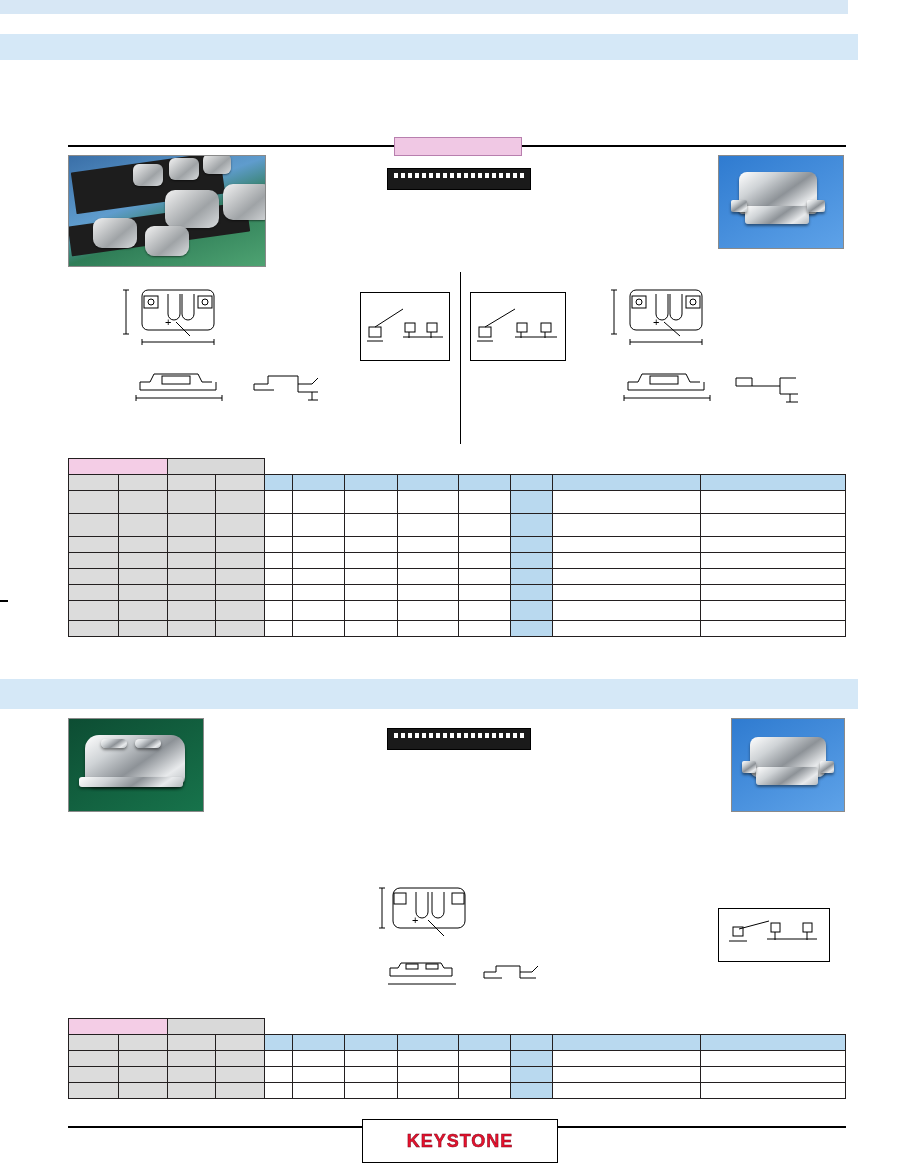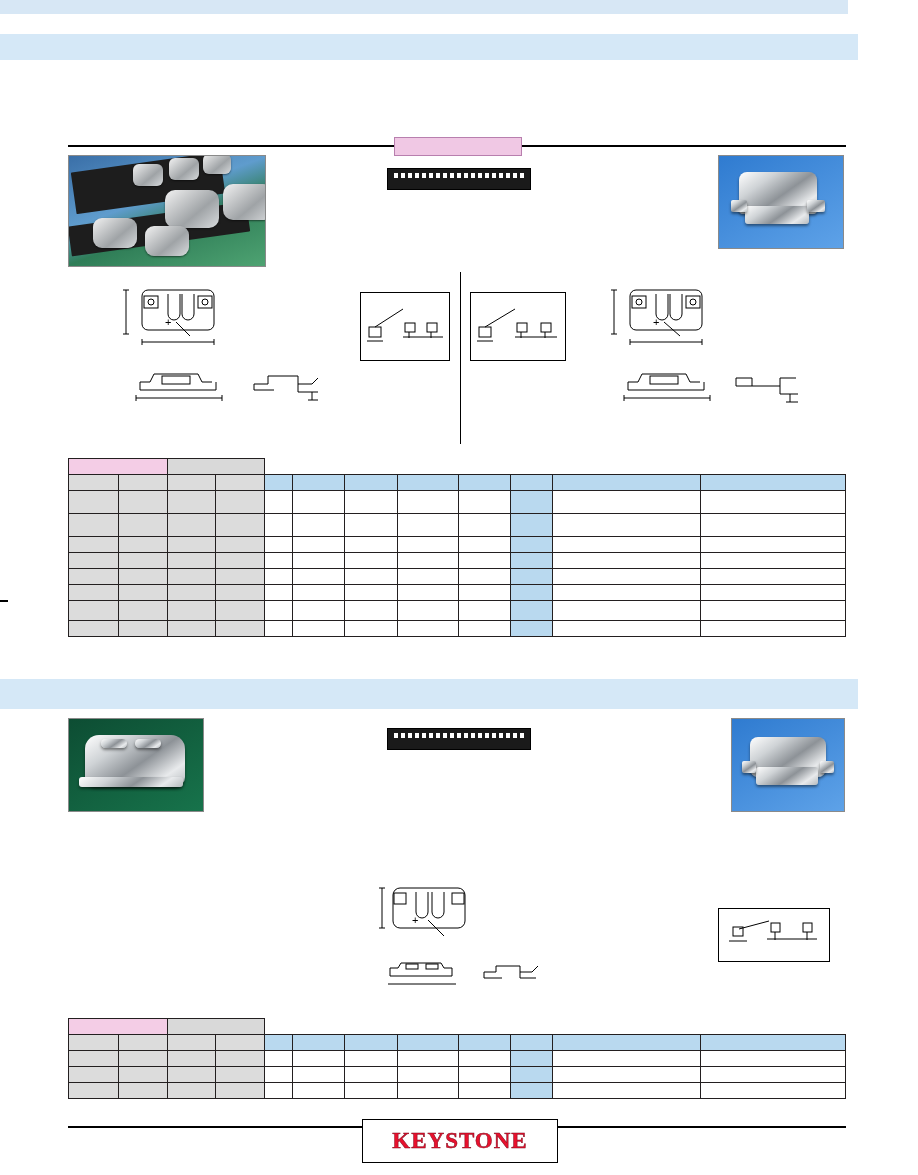--- a/index.html
+++ b/index.html
@@ -149,23 +149,23 @@
     position: absolute;
     left: 362px; top: 1119px;
     width: 194px; height: 42px;
     background: #ffffff;
     border: 1px solid #000;
     display: flex;
     align-items: center;
     justify-content: center;
   }
   .logo-text {
-    font-family: Liberation Serif, serif;
+    font-family: Liberation Sans, sans-serif;
     font-weight: bold;
-    font-size: 23px;
+    font-size: 18px;
     letter-spacing: 1px;
     color: #e8112d;
     -webkit-text-stroke: 0.5px #7a0a1c;
   }
   .side-tick {
     position: absolute;
     left: 0; top: 600px; width: 8px; height: 2px; background: #000;
   }
 </style>
 </head>

